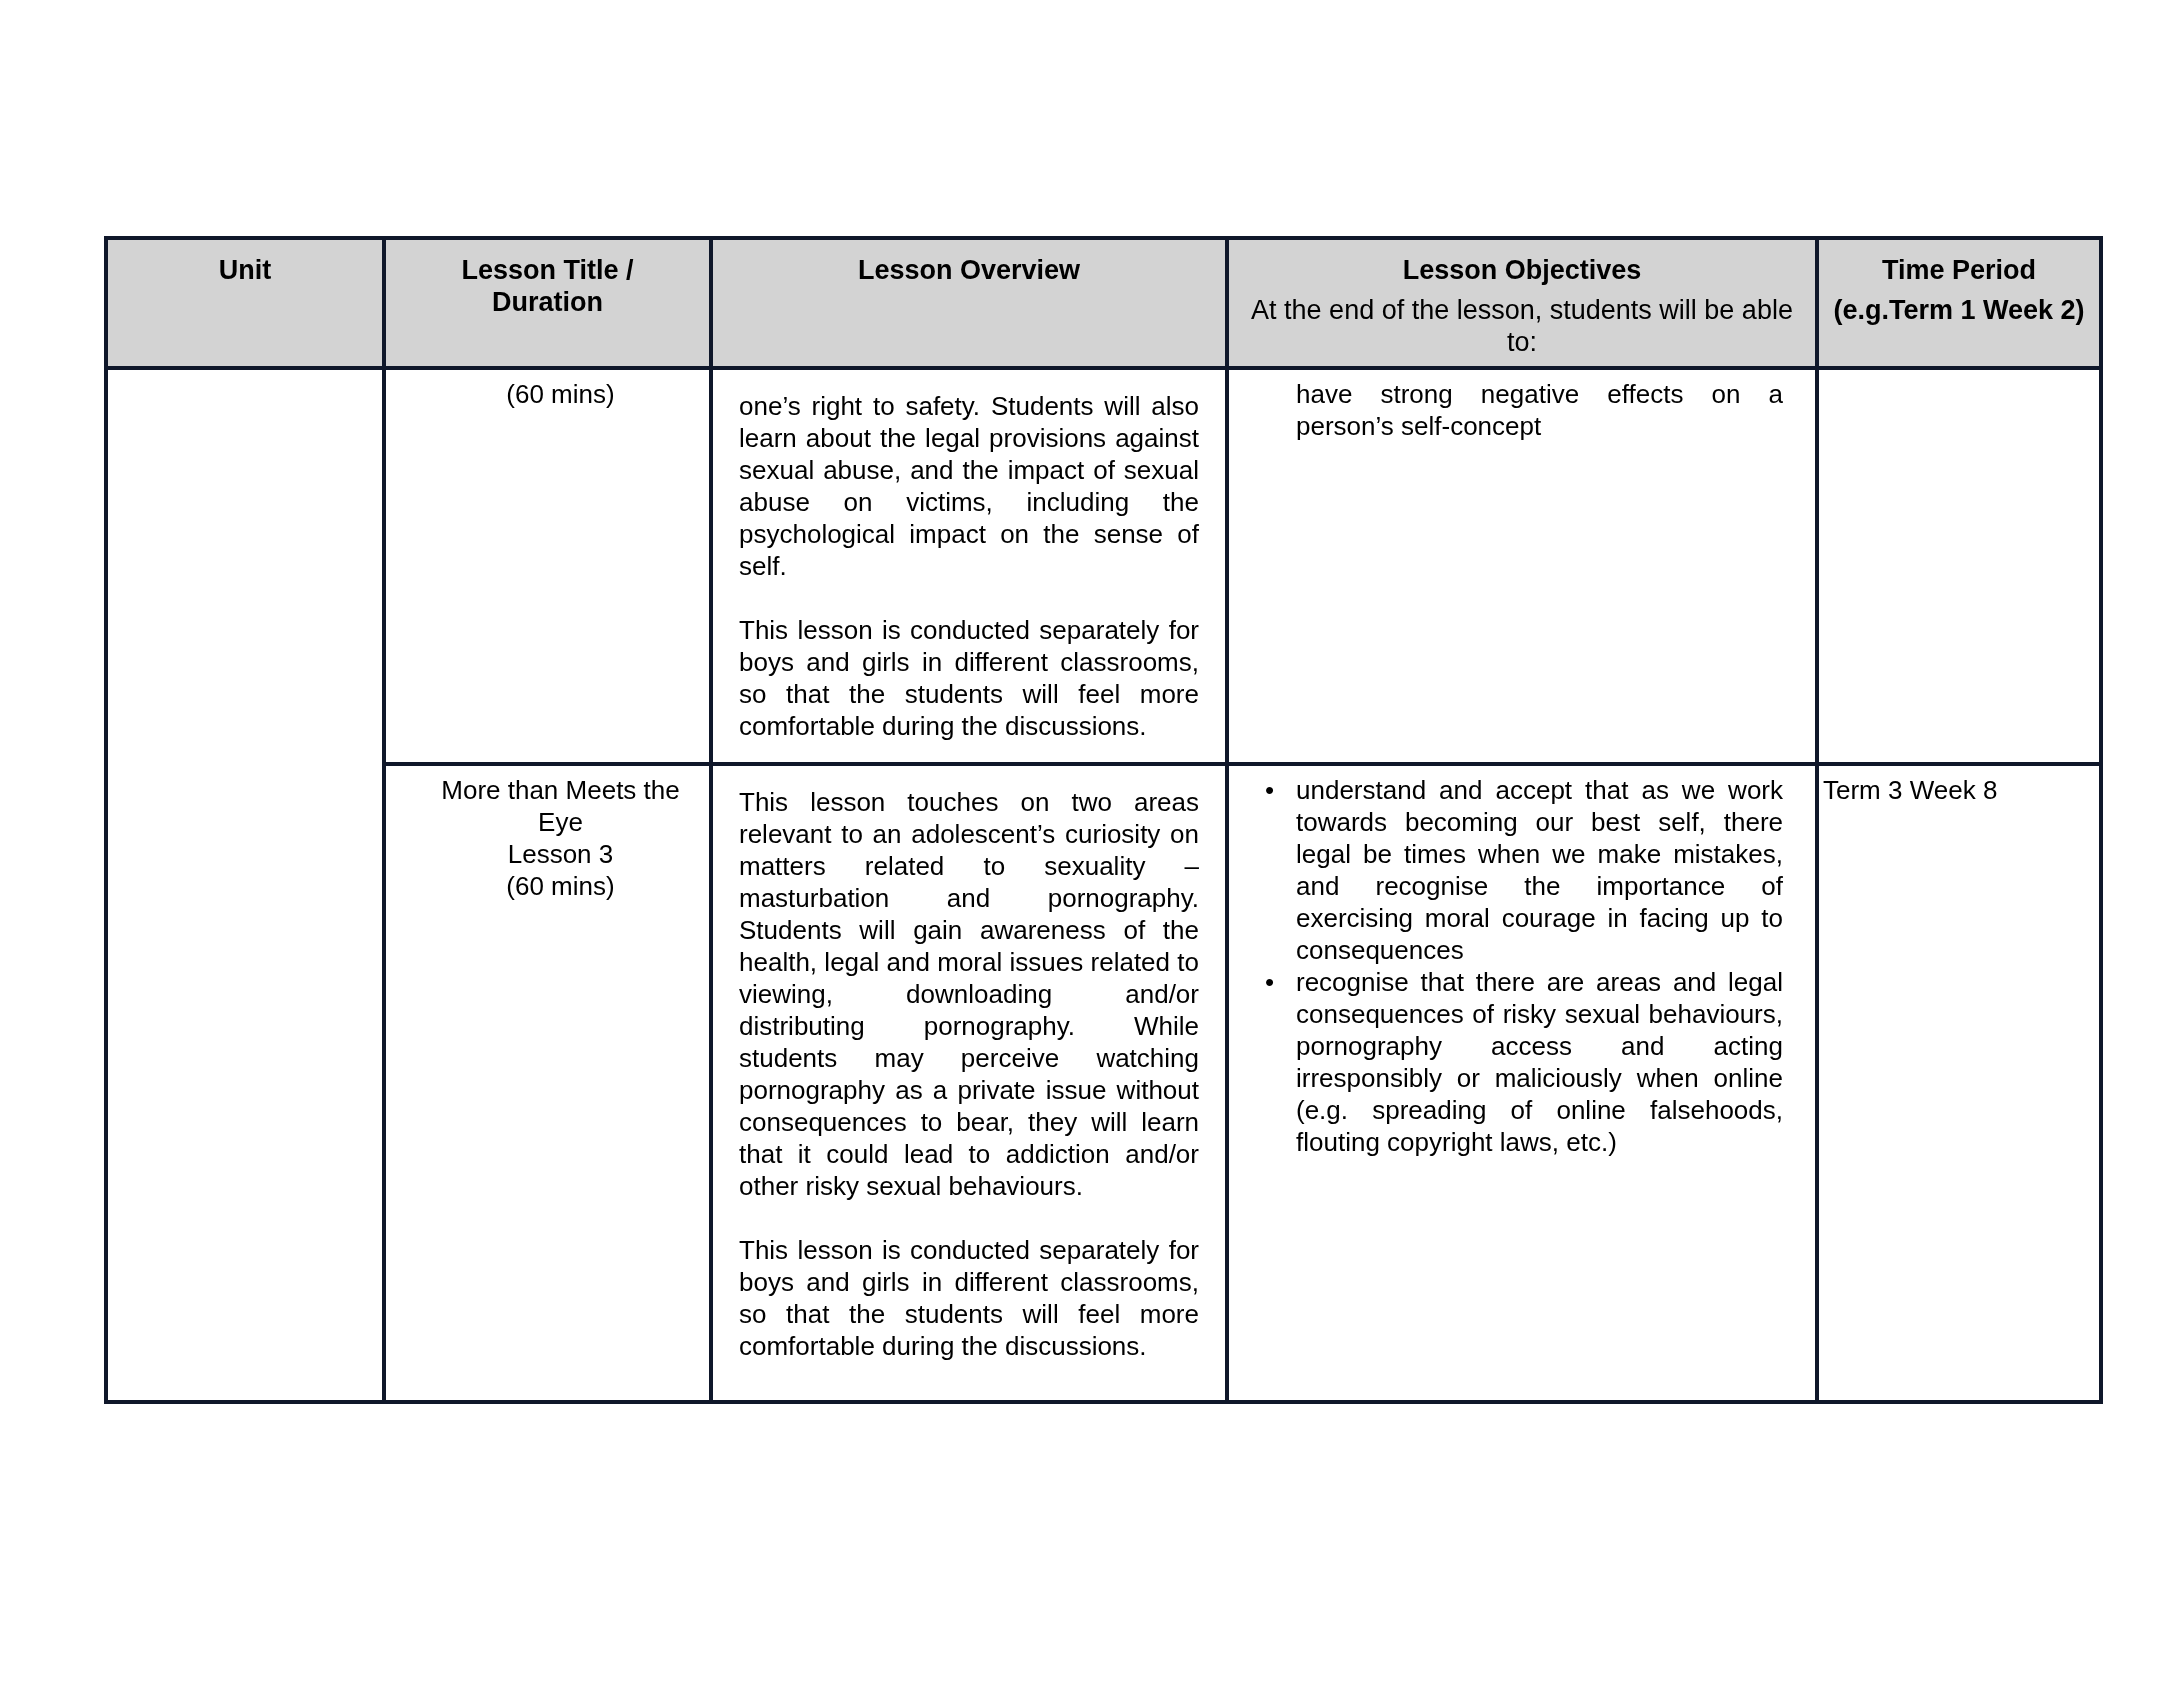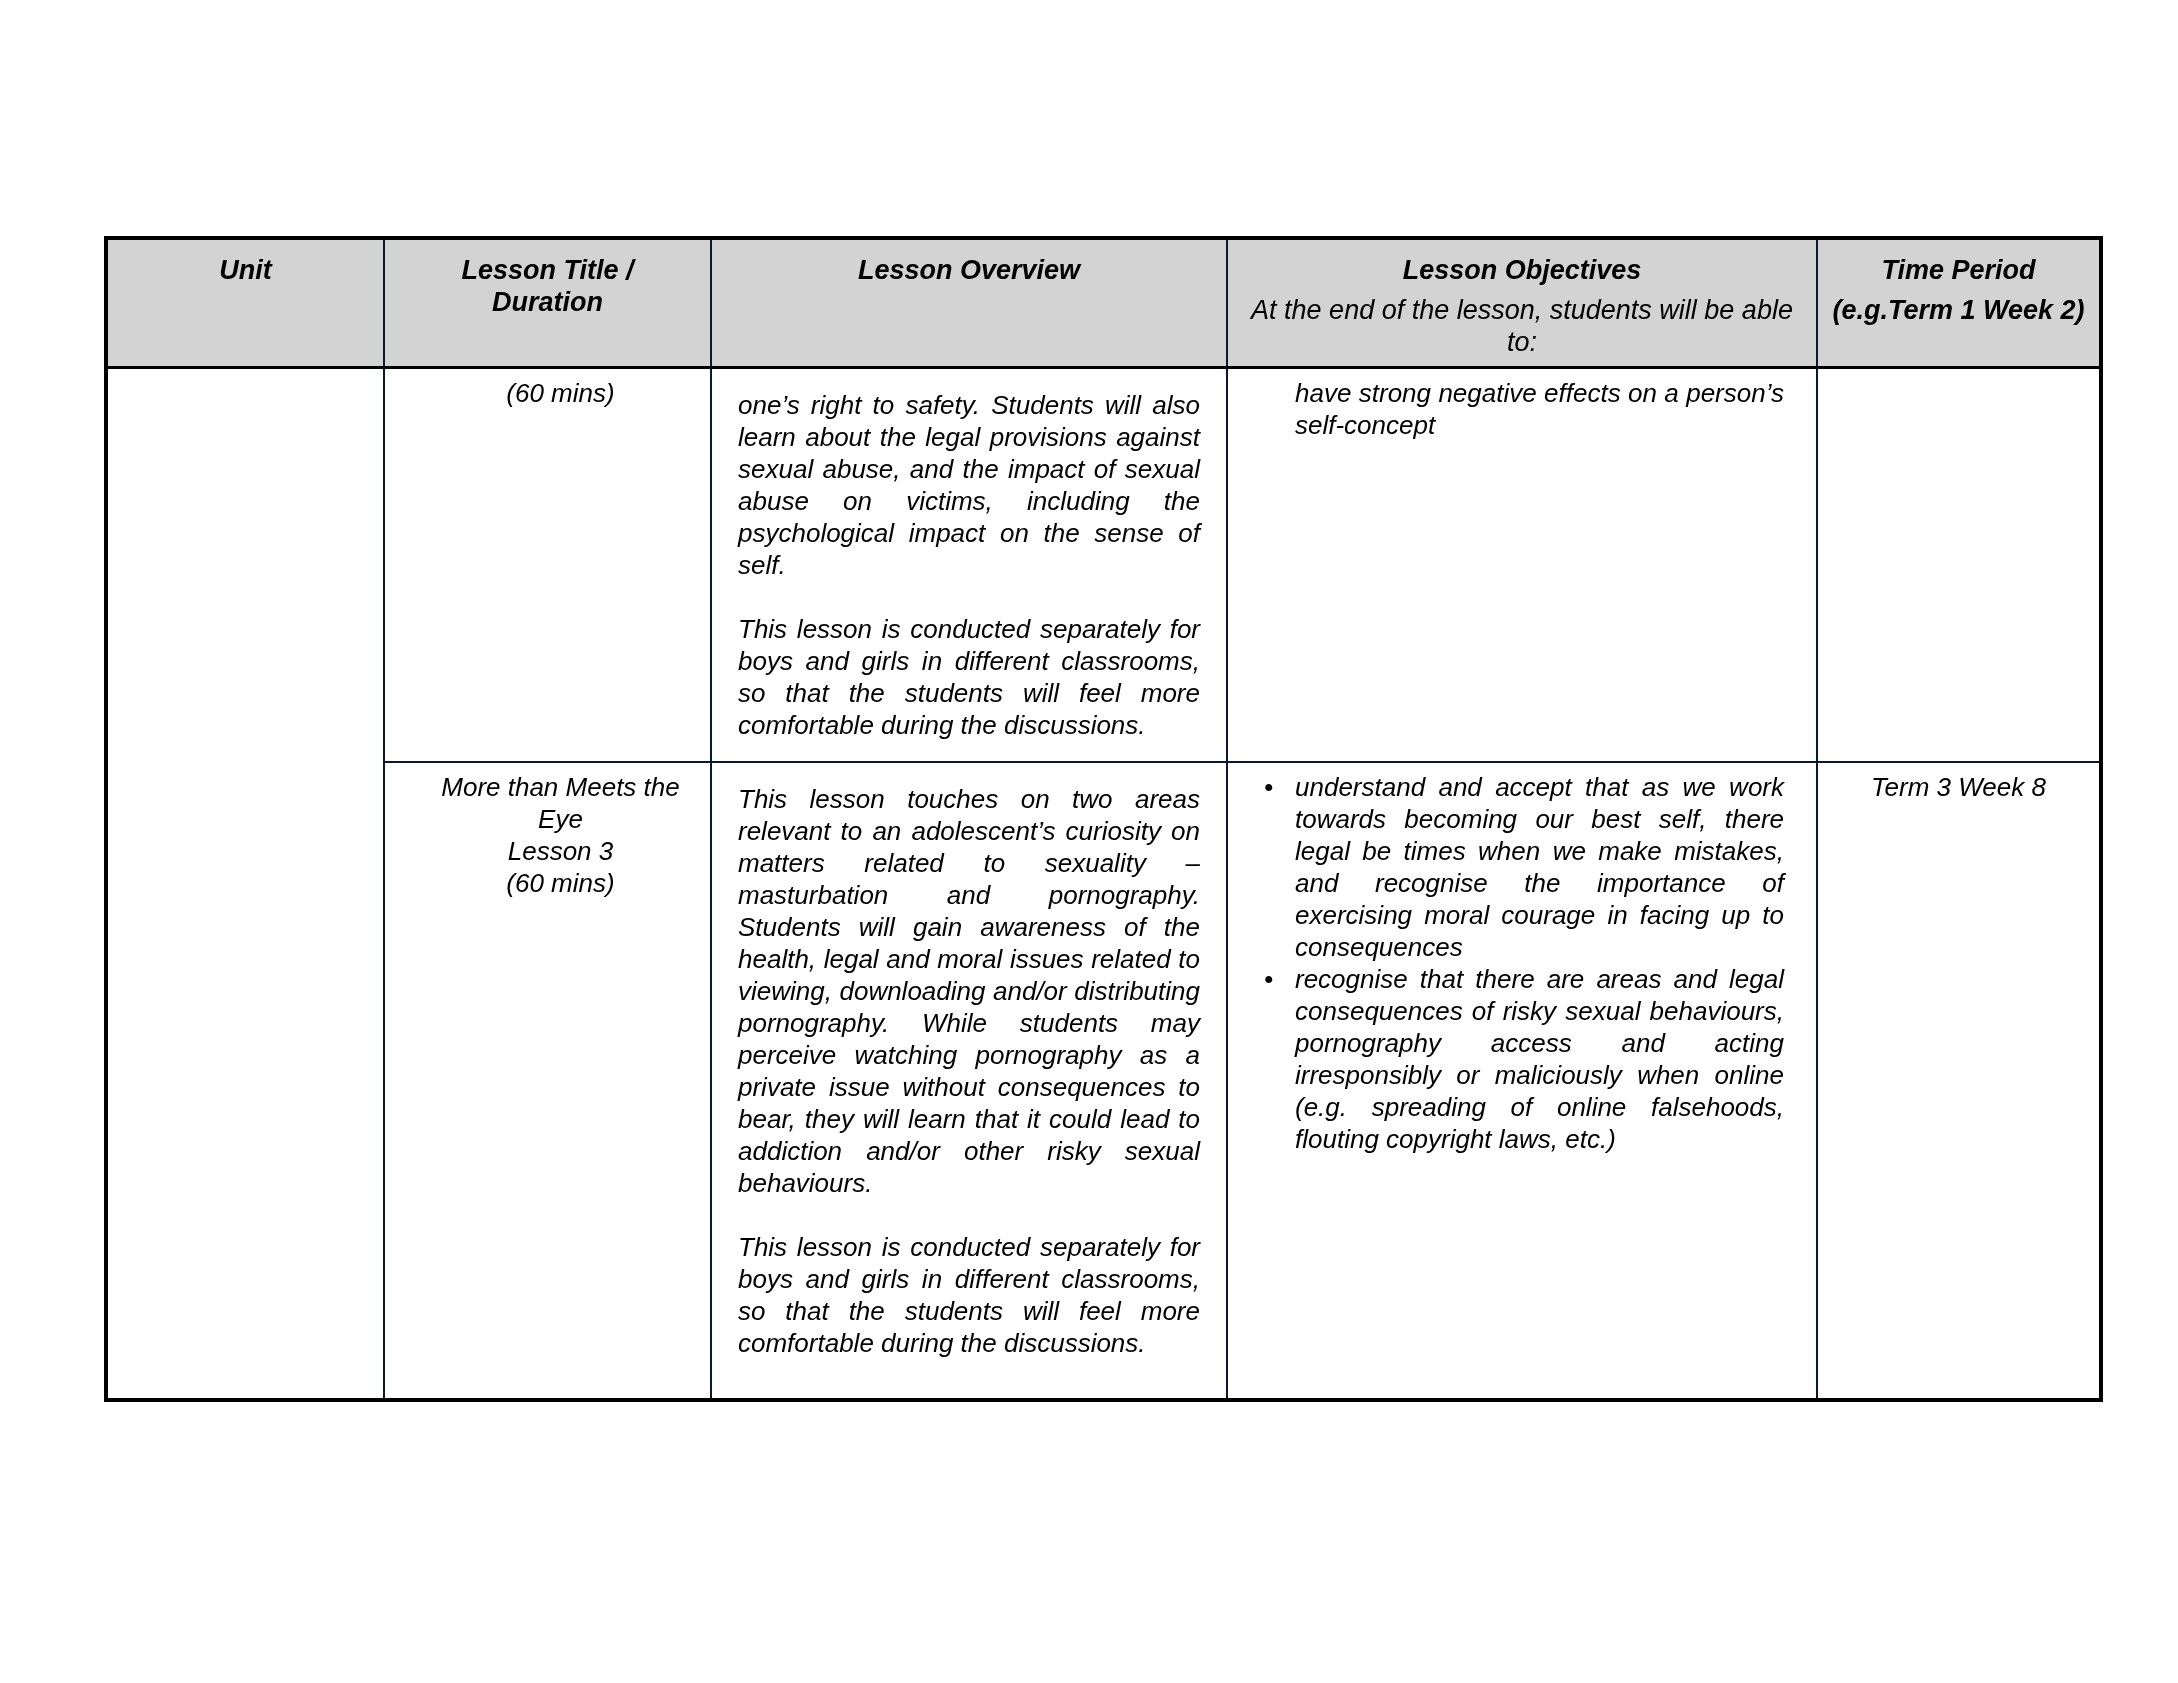--- a/index.html
+++ b/index.html
@@ -17,27 +17,26 @@
   table.lesson-table {
     position: absolute;
     left: 104px;
     top: 236px;
     width: 1995px;
     border-collapse: collapse;
     table-layout: fixed;
     border: 4px solid #000000;
   }
   th, td {
-    border: 2px solid #0f172a;
+    border: 4px solid #0f172a;
     vertical-align: top;
     font-size: 26px;
     line-height: 32px;
     padding: 8px 14px;
     overflow: hidden;
-    font-style: italic;
   }
   tr.header-row th {
     background: #d3d3d3;
     font-weight: bold;
     font-size: 27px;
     text-align: center;
     border-bottom: 3px solid #000000;
     padding-top: 14px;
   }
   th .sub-normal {
@@ -84,21 +83,21 @@
     content: "\2022";
     position: absolute;
     left: -31px;
     top: 0;
   }
   td.title-cell {
     text-align: center;
     padding-left: 40px;
   }
   td.time-cell {
-    text-align: center;
+    text-align: left;
     padding-left: 4px;
     padding-right: 4px;
   }
 </style>
 </head>
 <body>
 
 <table class="lesson-table">
   <colgroup>
     <col style="width:278px">

